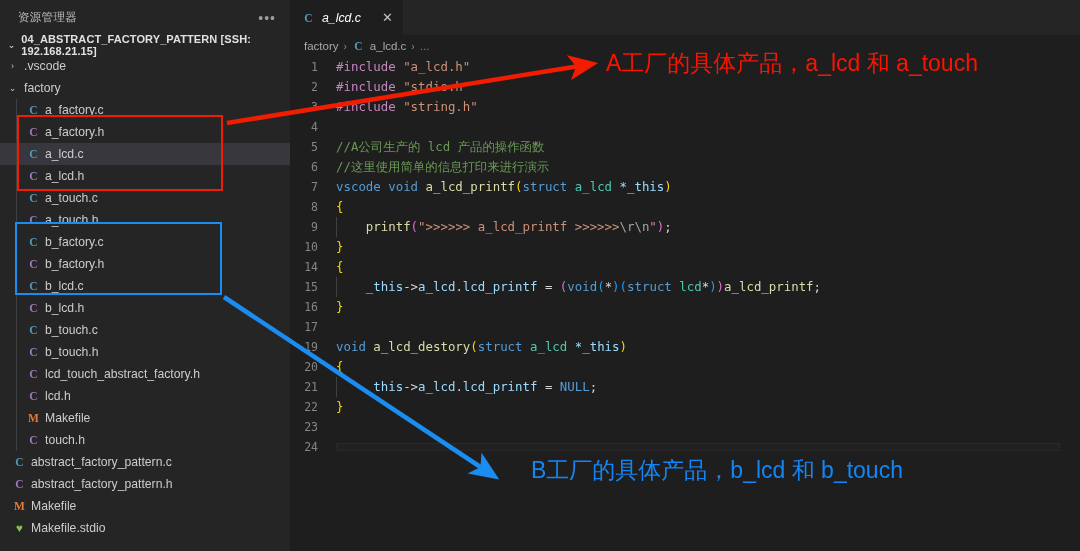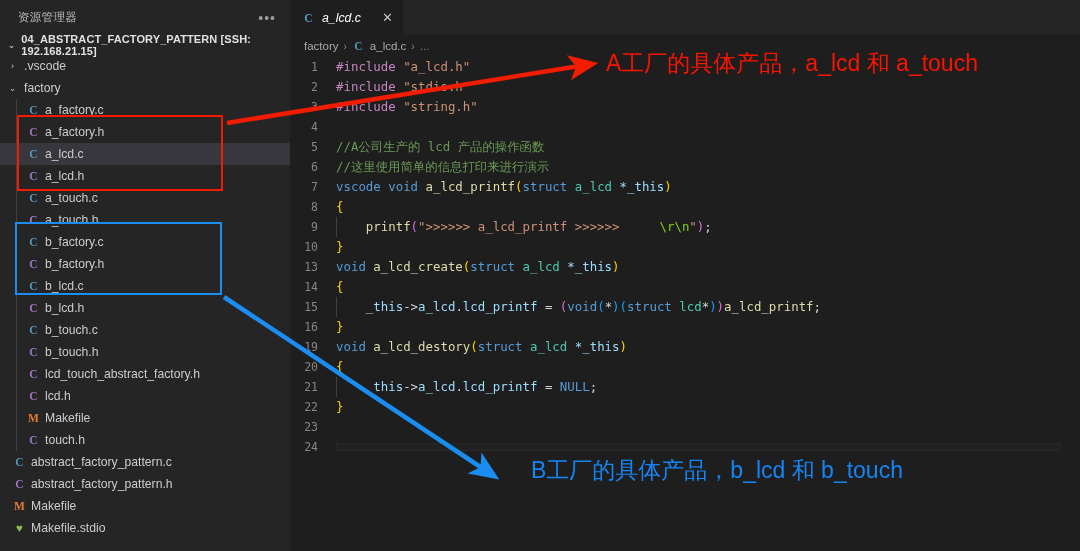--- a/index.html
+++ b/index.html
@@ -88,21 +88,21 @@
   .str{color:#ce9178;}
   .cmt{color:#6a9955;}
   .kw{color:#569cd6;}
   .typ{color:#4ec9b0;}
   .fn{color:#dcdcaa;}
   .var{color:#9cdcfe;}
   .pun{color:#d4d4d4;}
   .br1{color:#ffd700;}
   .br2{color:#da70d6;}
   .br3{color:#179fff;}
-  .esc{color:#84cc16;margin-left:40px;}
+  .esc{color:#a3a3a3;}
 
   
   .anno{position:absolute;white-space:nowrap;}
   .anno-red{
     left:606px;top:48px;color:#fa1400;font-size:23px;
   }
   .anno-blue{
     left:531px;top:455px;color:#1485f5;font-size:23px;
   }
   .box-red{
@@ -290,24 +290,24 @@
         <div class="cline"><span class="lnum">1</span><span class="ctext"><span class="pp">#include </span><span class="str">"a_lcd.h"</span></span></div>
         <div class="cline"><span class="lnum">2</span><span class="ctext"><span class="pp">#include </span><span class="str">"stdio.h"</span></span></div>
         <div class="cline"><span class="lnum">3</span><span class="ctext"><span class="pp">#include </span><span class="str">"string.h"</span></span></div>
         <div class="cline"><span class="lnum">4</span><span class="ctext"></span></div>
         <div class="cline"><span class="lnum">5</span><span class="ctext"><span class="cmt">//A公司生产的 lcd 产品的操作函数</span></span></div>
         <div class="cline"><span class="lnum">6</span><span class="ctext"><span class="cmt">//这里使用简单的信息打印来进行演示</span></span></div>
         <div class="cline"><span class="lnum">7</span><span class="ctext"><span class="kw">vscode </span><span class="kw">void </span><span class="fn">a_lcd_printf</span><span class="br1">(</span><span class="kw">struct </span><span class="typ">a_lcd </span><span class="var">*_this</span><span class="br1">)</span></span></div>
         <div class="cline"><span class="lnum">8</span><span class="ctext"><span class="br1">{</span></span></div>
         <div class="cline"><span class="lnum">9</span><span class="ctext"><span class="pun">    </span><span class="fn">printf</span><span class="br2">(</span><span class="str">"&gt;&gt;&gt;&gt;&gt;&gt; a_lcd_printf &gt;&gt;&gt;&gt;&gt;&gt;</span><span class="esc">\r\n</span><span class="str">"</span><span class="br2">)</span><span class="pun">;</span><span class="guide"></span></span></div>
         <div class="cline"><span class="lnum">10</span><span class="ctext"><span class="br1">}</span></span></div>
-        <div class="cline"><span class="lnum">13</span><span class="ctext"><span class="kw">void </span><span class="fn">a_lcd_create</span><span class="br1">(</span><span class="kw">struct </span><span class="typ">a_lcd </span><span class="var">*_this</span><span class="br1">)</span></span></div>
         <div class="cline"><span class="lnum">14</span><span class="ctext"><span class="br1">{</span></span></div>
         <div class="cline"><span class="lnum">15</span><span class="ctext"><span class="pun">    </span><span class="var">_this</span><span class="pun">-&gt;</span><span class="var">a_lcd</span><span class="pun">.</span><span class="var">lcd_printf</span><span class="pun"> = </span><span class="br2">(</span><span class="kw">void</span><span class="br3">(</span><span class="pun">*</span><span class="br3">)</span><span class="br3">(</span><span class="kw">struct </span><span class="typ">lcd</span><span class="pun">*</span><span class="br3">)</span><span class="br2">)</span><span class="fn">a_lcd_printf</span><span class="pun">;</span><span class="guide"></span></span></div>
         <div class="cline"><span class="lnum">16</span><span class="ctext"><span class="br1">}</span></span></div>
+        <div class="cline"><span class="lnum">17</span><span class="ctext"></span></div>
         <div class="cline"><span class="lnum">19</span><span class="ctext"><span class="kw">void </span><span class="fn">a_lcd_destory</span><span class="br1">(</span><span class="kw">struct </span><span class="typ">a_lcd </span><span class="var">*_this</span><span class="br1">)</span></span></div>
         <div class="cline"><span class="lnum">20</span><span class="ctext"><span class="br1">{</span></span></div>
         <div class="cline"><span class="lnum">21</span><span class="ctext"><span class="pun">    </span><span class="var">_this</span><span class="pun">-&gt;</span><span class="var">a_lcd</span><span class="pun">.</span><span class="var">lcd_printf</span><span class="pun"> = </span><span class="kw">NULL</span><span class="pun">;</span><span class="guide"></span></span></div>
         <div class="cline"><span class="lnum">22</span><span class="ctext"><span class="br1">}</span></span></div>
         <div class="cline"><span class="lnum">23</span><span class="ctext"></span></div>
         <div class="cline cur"><span class="lnum">24</span><span class="ctext"></span></div>
       </div>
   </div>
 
   <svg class="arrows" viewBox="0 0 1080 551">

